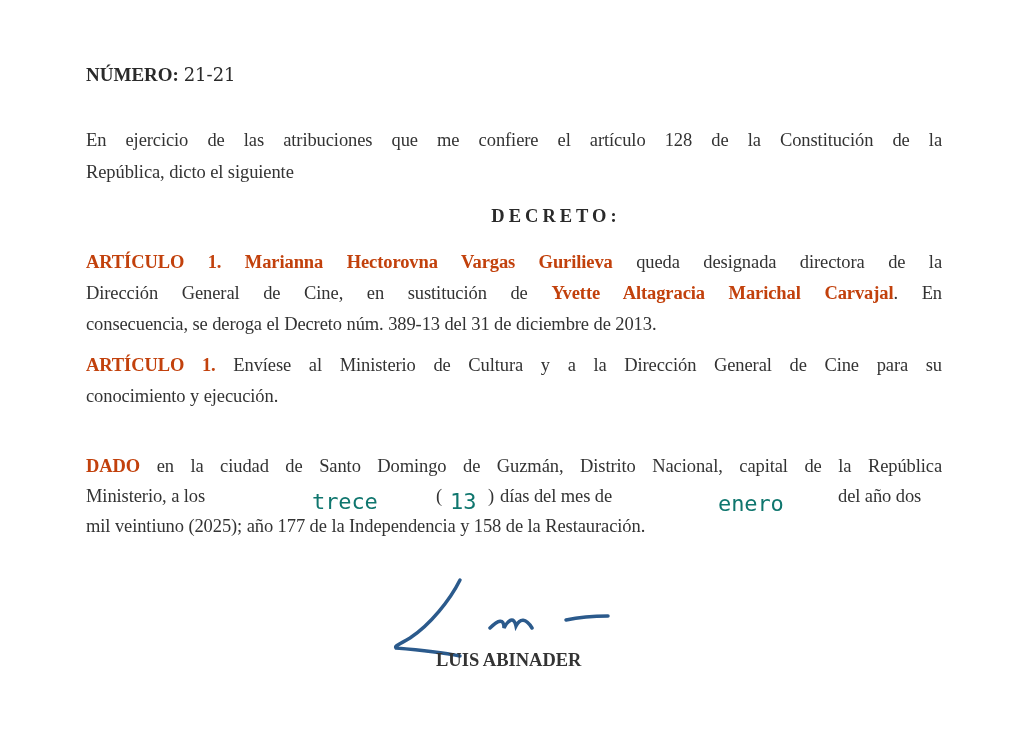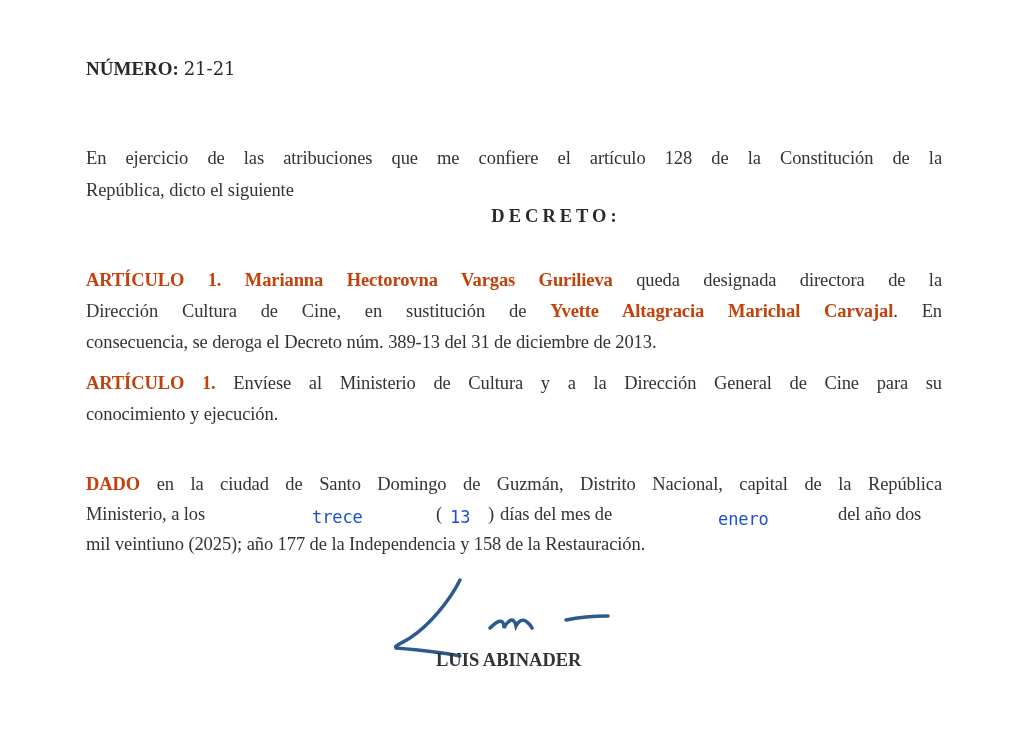--- a/index.html
+++ b/index.html
@@ -1,28 +1,28 @@
 <!DOCTYPE html>
 <html><head>
 <meta charset="utf-8">
 <style>
   html, body { margin: 0; padding: 0; }
   body {
     width: 1024px; height: 748px; background: #ffffff; position: relative; overflow: hidden;
     font-family: "Liberation Serif", serif; color: #2a2a2a;
   }
   .abs { position: absolute; white-space: nowrap; }
-  .numero { left: 86px; top: 58px; font-size: 19px; text-align: center; }
+  .numero { left: 86px; top: 64px; font-size: 19px; text-align: center; }
   .numero b { font-weight: bold; }
   .numero .val { font-family: "DejaVu Serif", serif; font-size: 18px; }
-  .line { position: absolute; left: 86px; width: 856px; font-size: 18.5px; color: #333; letter-spacing: -0.1px; margin-top: 18px; }
+  .line { position: absolute; left: 86px; width: 856px; font-size: 18.5px; color: #333; letter-spacing: -0.1px; }
   .just { text-align: justify; text-align-last: justify; }
   .title { position: absolute; left: 0; width: 1024px; top: 206px; text-align: center; font-size: 18.5px; font-weight: bold; letter-spacing: 4px; padding-left: 44px; }
   b.bold { font-weight: bold; color: #c2410c; }
-  .mono { font-family: "DejaVu Sans Mono", monospace; font-size: 17px; color: #1d4ed8; }
+  .mono { font-family: "DejaVu Sans Mono", monospace; font-size: 22px; color: #0f766e; }
   .sig-name { position: absolute; left: 436px; top: 650px; font-size: 18.5px; font-weight: bold; color: #333; text-align: center; }
   svg.sig { position: absolute; left: 380px; top: 570px; }
 </style>
 </head>
 <body>
 
 <div class="abs numero">
   <b>NÚMERO:</b>
   <span class="val">21-21</span>
 </div>
@@ -31,21 +31,21 @@
 <div class="line" style="top:162px">República, dicto el siguiente</div>
 
 <div class="title">DECRETO:</div>
 
 <div class="line just" style="top:252px">
   <b class="bold">ARTÍCULO 1.</b>
   <b class="bold">Marianna Hectorovna Vargas Gurilieva</b>
   <span>queda designada directora de la</span>
 </div>
 <div class="line just" style="top:283px">
-  <span>Dirección Cultura de Cine, en sustitución de</span>
+  <span>Dirección General de Cine, en sustitución de</span>
   <b class="bold">Yvette Altagracia Marichal Carvajal</b><span>. En</span>
 </div>
 <div class="line" style="top:314px">consecuencia, se deroga el Decreto núm. 389-13 del 31 de diciembre de 2013.</div>
 
 <div class="line just" style="top:355px">
   <b class="bold">ARTÍCULO 1.</b>
   <span>Envíese al Ministerio de Cultura y a la Dirección General de Cine para su</span>
 </div>
 <div class="line" style="top:386px">conocimiento y ejecución.</div>
 

